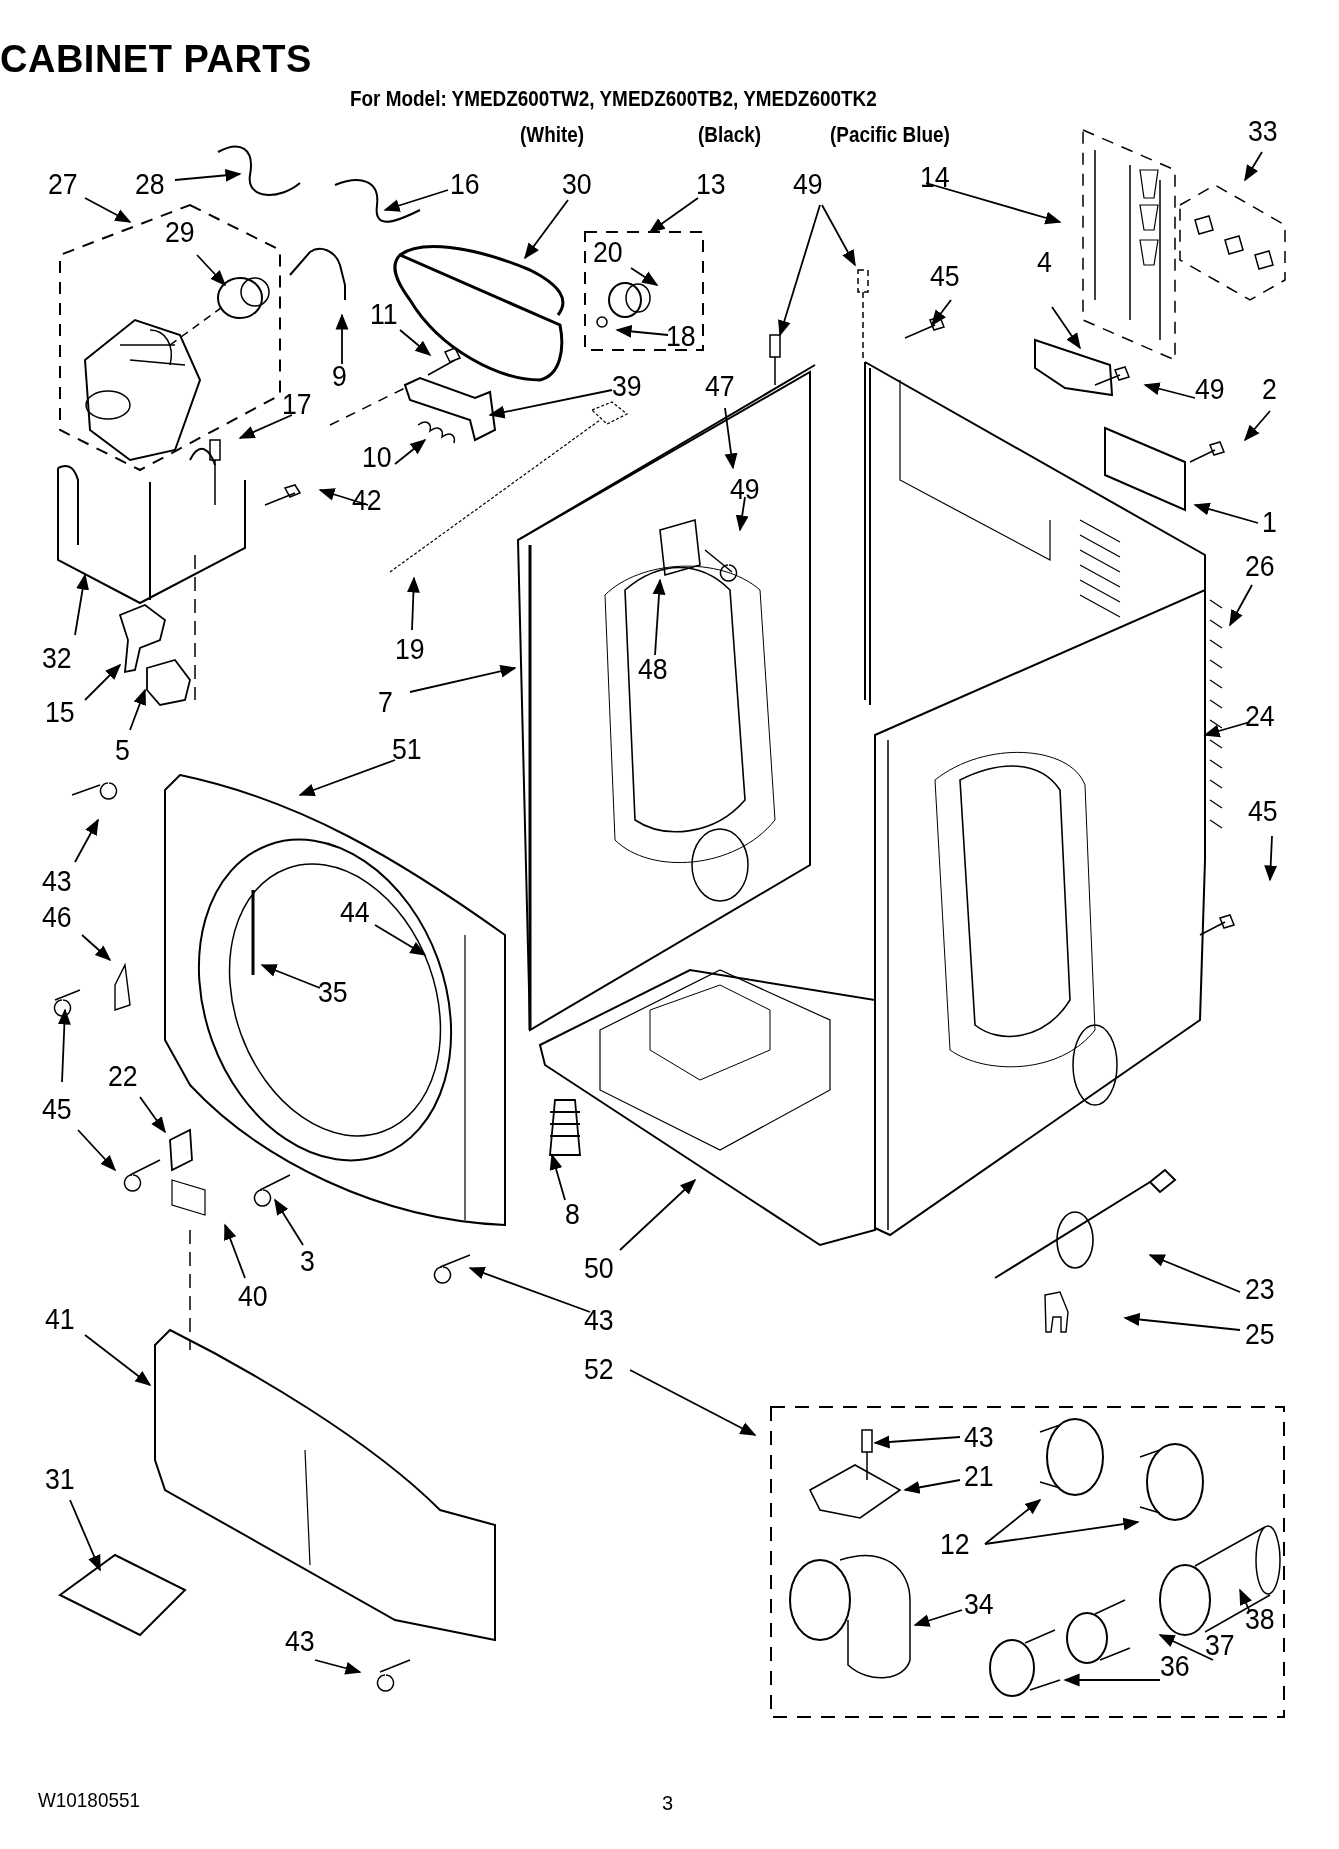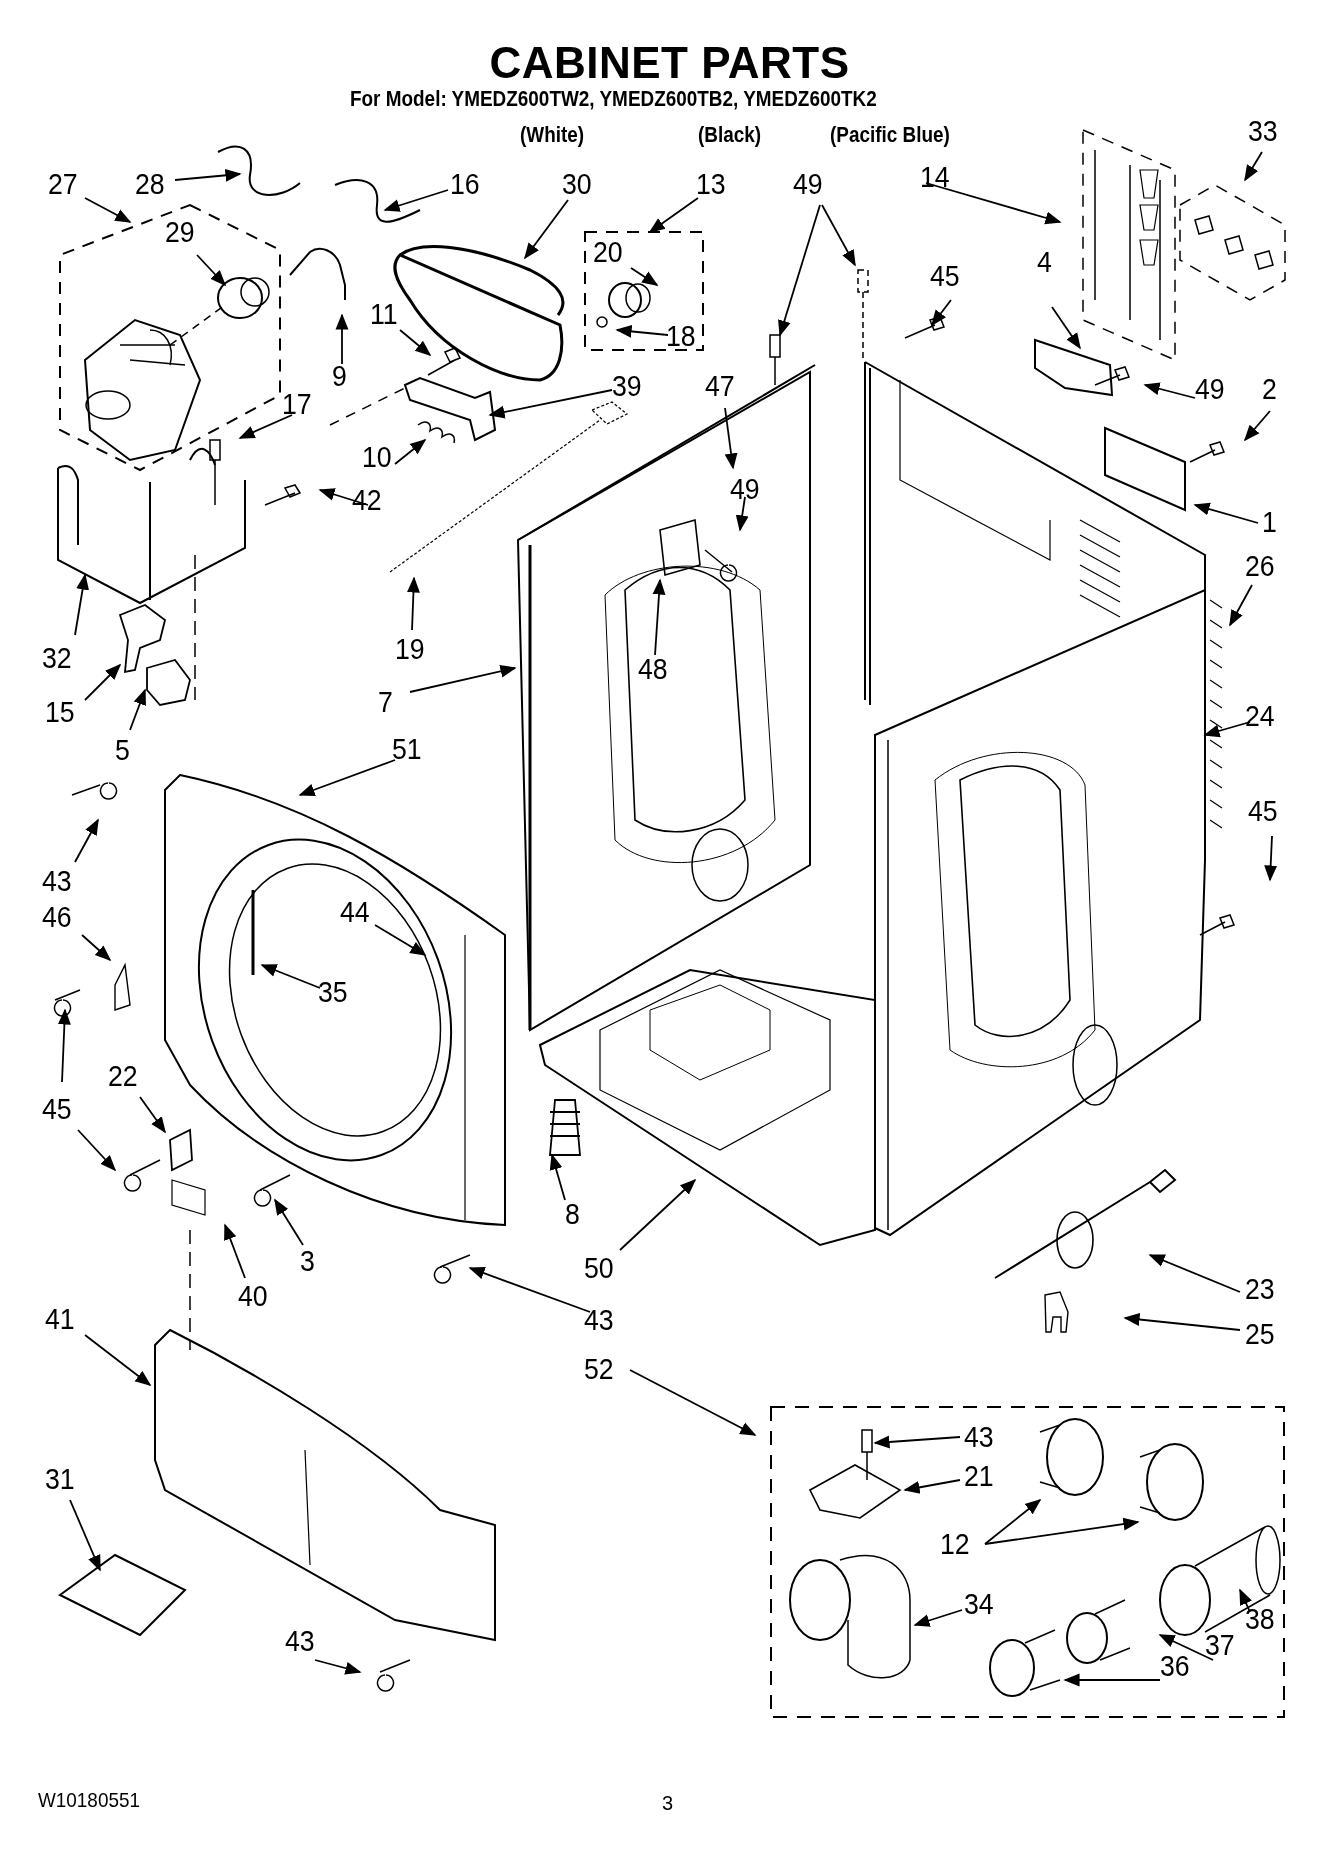--- a/index.html
+++ b/index.html
@@ -1,19 +1,19 @@
 <!DOCTYPE html>
 <html><head>
 <meta charset="utf-8">
 <style>
   html, body { margin:0; padding:0; background:#ffffff; }
   body { width:1339px; height:1849px; position:relative; overflow:hidden;
          font-family:"Liberation Sans", "DejaVu Sans", sans-serif; color:#000; }
-  .title { position:absolute; left:0; width:1339px; top:38px; text-align:center;
-           font-weight:bold; font-size:44px; letter-spacing:0.5px; padding-left:0; }
+  .title { position:absolute; left:0; width:1339px; top:38px; text-align:left;
+           font-weight:bold; font-size:38px; letter-spacing:0.5px; padding-left:0; }
   .title span { position:relative; left:0px; }
   .subtitle { position:absolute; left:350px; top:86px; font-weight:bold; font-size:22px;
               transform:scaleX(0.86); transform-origin:left top; white-space:nowrap; }
   .variant { position:absolute; top:122px; font-weight:bold; font-size:22px;
              transform:scaleX(0.86); transform-origin:left top; white-space:nowrap; }
   #v0 { left:520px; } #v1 { left:698px; } #v2 { left:830px; }
   svg#art { position:absolute; left:0; top:0; }
   .lbl { position:absolute; font-size:29px; line-height:1; white-space:nowrap;
          transform:scaleX(0.92); transform-origin:left top; }
   .footer-code { position:absolute; left:38px; top:1788px; font-size:21px; transform:scaleX(0.9); transform-origin:left top; }

